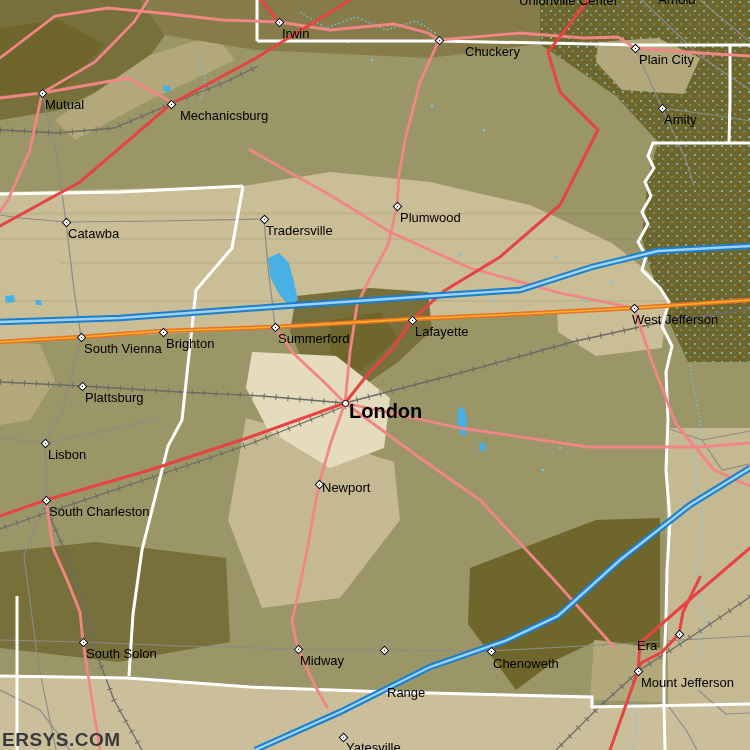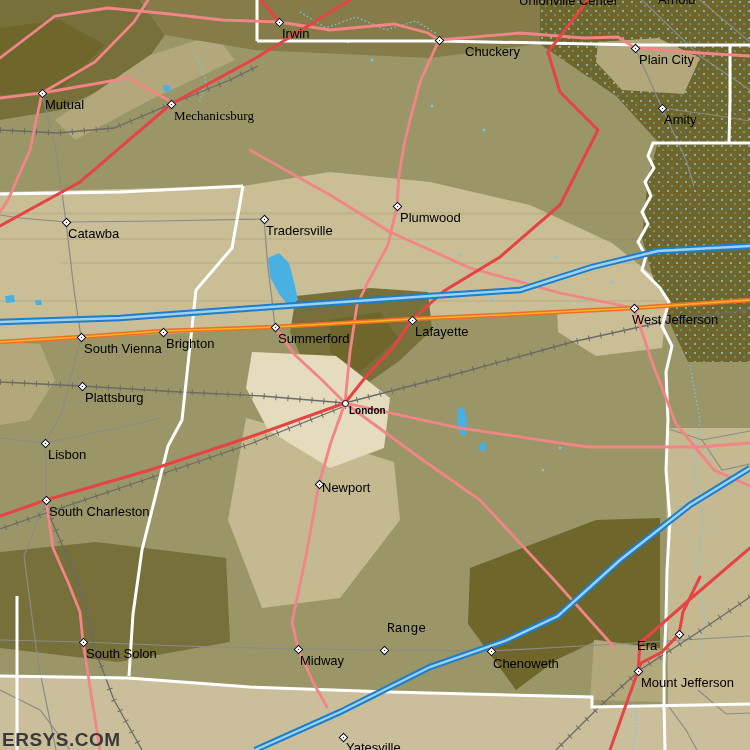--- a/index.html
+++ b/index.html
@@ -31,21 +31,21 @@
   .us-inner{stroke:var(--us_route_inner);stroke-width:1.6}
   .hw-outer{stroke:var(--interstate_outer);stroke-width:6.4}
   .hw-inner{stroke:var(--interstate_inner);stroke-width:2.4}
   .stream{stroke:var(--stream);stroke-width:1.3;stroke-dasharray:1.5 2.5}
   .water{fill:var(--water)}
   .speck{fill:var(--stream)}
   
   .town-label{
     position:absolute;font-size:13px;color:var(--label);white-space:nowrap;line-height:14px;
   }
-  .town-label.bold{font-weight:bold;font-size:10px}
+  .town-label.bold{font-weight:bold;font-size:20px}
   .town-marker{
     position:absolute;width:5px;height:5px;background:#fff;border:1.2px solid #000;
     transform:rotate(45deg);box-sizing:content-box;
   }
   .town-marker.circle{transform:none;border-radius:50%;width:5px;height:5px}
   .town-dot{position:absolute;left:1.7px;top:1.7px;width:1.6px;height:1.6px;background:#000}
   #watermark{
     position:absolute;left:2px;top:729px;font-size:19px;font-weight:bold;
     color:var(--watermark);letter-spacing:.5px;
   }
@@ -240,21 +240,21 @@
         <span class="town-dot"></span>
       </span>
       <span class="town-label" style="left: 664px; top: 113px;">Amity</span>
       <span class="town-marker" style="left: 38.5px; top: 89.5px;">
         <span class="town-dot"></span>
       </span>
       <span class="town-label" style="left: 45px; top: 98px;">Mutual</span>
       <span class="town-marker" style="left: 167.5px; top: 100.5px;">
         <span class="town-dot"></span>
       </span>
-      <span class="town-label" style="left: 174px; top: 109px; font-family: Liberation Serif, serif;">Mechanicsburg</span>
+      <span class="town-label" style="left: 180px; top: 109px;">Mechanicsburg</span>
       <span class="town-marker" style="left: 62.5px; top: 218.5px;">
         <span class="town-dot"></span>
       </span>
       <span class="town-label" style="left: 68px; top: 227px;">Catawba</span>
       <span class="town-marker" style="left: 260.5px; top: 215.5px;">
         <span class="town-dot"></span>
       </span>
       <span class="town-label" style="left: 266px; top: 224px;">Tradersville</span>
       <span class="town-marker" style="left: 393.5px; top: 202.5px;">
         <span class="town-dot"></span>
@@ -302,21 +302,21 @@
         <span class="town-dot"></span>
       </span>
       <span class="town-label" style="left: 86px; top: 647px;">South Solon</span>
       <span class="town-marker" style="left: 294.5px; top: 645.5px;">
         <span class="town-dot"></span>
       </span>
       <span class="town-label" style="left: 300px; top: 654px;">Midway</span>
       <span class="town-marker" style="left: 380.5px; top: 646.5px;">
         <span class="town-dot"></span>
       </span>
-      <span class="town-label" style="left: 387px; top: 622px; font-family: Liberation Mono, monospace;">Range</span>
+      <span class="town-label" style="left: 387px; top: 686px;">Range</span>
       <span class="town-marker" style="left: 487.5px; top: 647.5px;">
         <span class="town-dot"></span>
       </span>
       <span class="town-label" style="left: 493px; top: 657px;">Chenoweth</span>
       <span class="town-marker" style="left: 675.5px; top: 630.5px;">
         <span class="town-dot"></span>
       </span>
       <span class="town-label" style="left: 637px; top: 639px;">Era</span>
       <span class="town-marker" style="left: 634.5px; top: 667.5px;">
         <span class="town-dot"></span>

